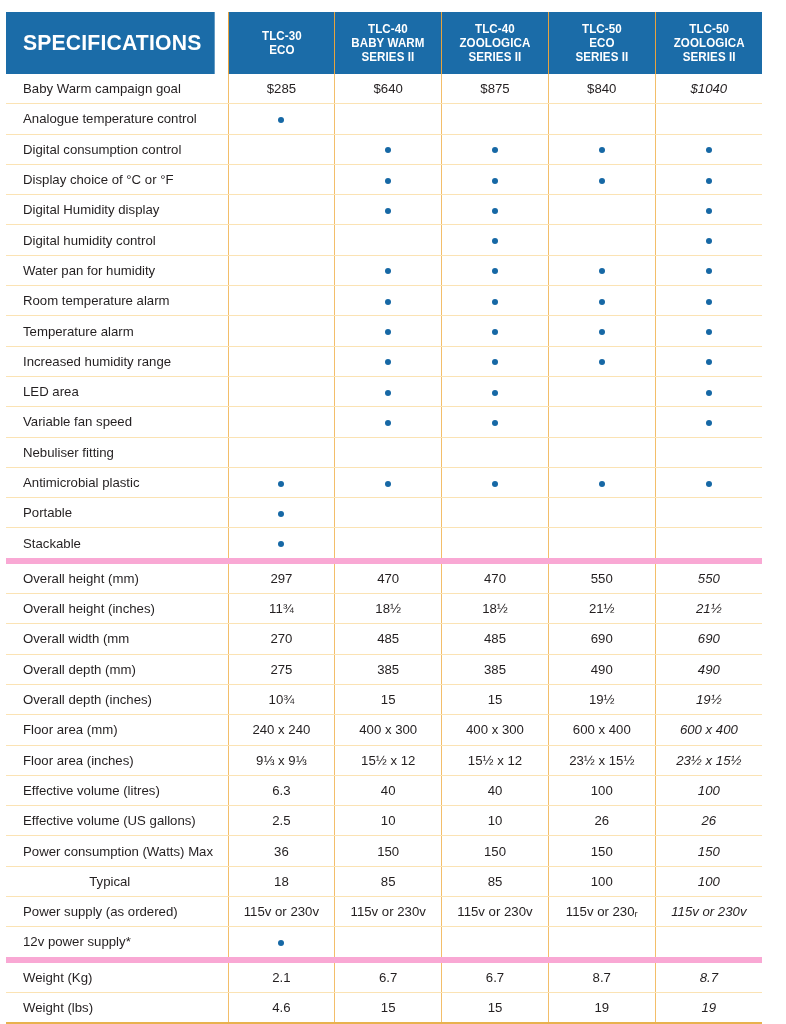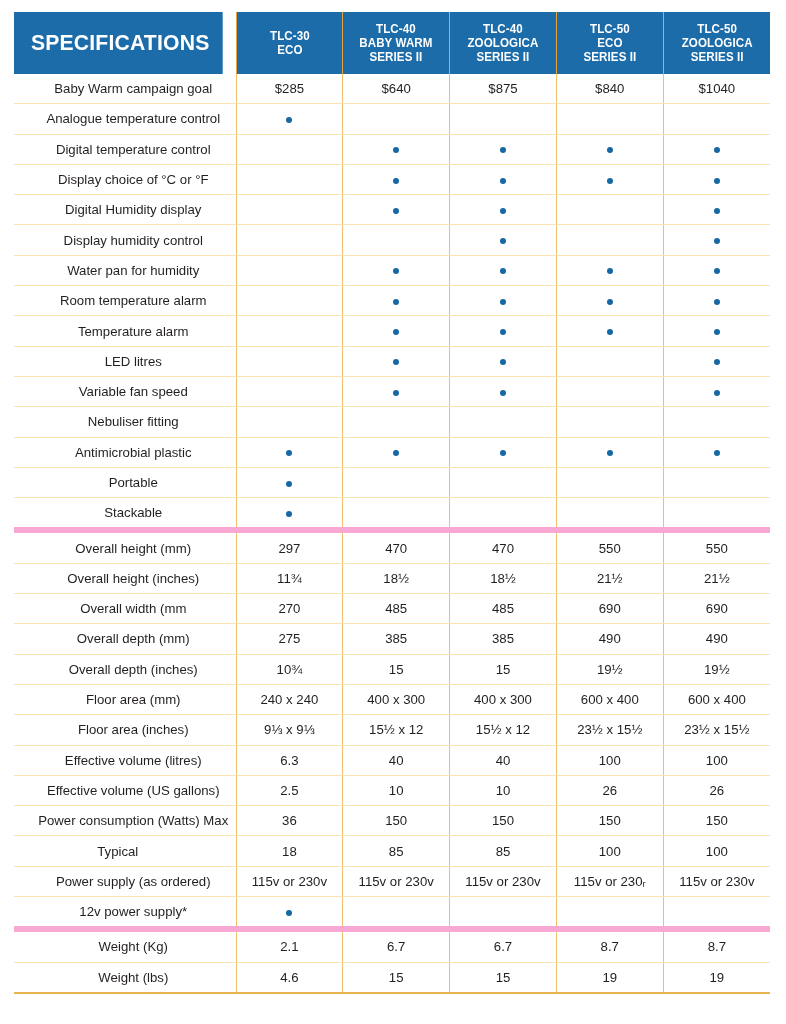--- a/index.html
+++ b/index.html
@@ -11,21 +11,21 @@
     width: 786px;
     height: 1024px;
     font-family: "Liberation Sans", sans-serif;
     overflow: hidden;
   }
   #spec-sheet {
     position: relative;
     width: 786px;
     height: 1024px;
     box-sizing: border-box;
-    padding: 12px 16px 10px 14px;
+    padding: 12px 16px 10px 6px;
   }
   table.spec-table {
     width: 756px;
     border-collapse: collapse;
     table-layout: fixed;
     font-size: 13.2px;
     color: #231f20;
   }
   col.c-label { width: 222px; }
   col.c-data  { width: 106.8px; }
@@ -61,23 +61,23 @@
 
   
   tbody td {
     height: 29.3px;
     padding: 0;
     border-bottom: 1px solid #fbe3b4;
     border-right: 1px solid #f3be6a;
     vertical-align: middle;
     background: #ffffff;
   }
-  tbody td:last-child { border-right: none; }
+  tbody td:last-child { border-right: none; font-style: italic; }
   td.label {
-    text-align: center;
+    text-align: left;
     padding-left: 17px;
     border-right: 1px solid #f3be6a;
     white-space: nowrap;
   }
   td.label.right { text-align: center; padding-right: 14px; padding-left: 0; }
   td.val {
     text-align: center;
     white-space: nowrap;
   }
   tr.sec-end > td { border-bottom: 6px solid #f9a8d4; }
@@ -157,21 +157,21 @@
         </tr>
         <tr>
           <td class="label">Analogue temperature control</td>
           <td class="val"><span class="dot"></span></td>
           <td class="val"><span class="empty"></span></td>
           <td class="val"><span class="empty"></span></td>
           <td class="val"><span class="empty"></span></td>
           <td class="val"><span class="empty"></span></td>
         </tr>
         <tr>
-          <td class="label">Digital temperature control</td>
+          <td class="label">Digital consumption control</td>
           <td class="val"><span class="empty"></span></td>
           <td class="val"><span class="dot"></span></td>
           <td class="val"><span class="dot"></span></td>
           <td class="val"><span class="dot"></span></td>
           <td class="val"><span class="dot"></span></td>
         </tr>
         <tr>
           <td class="label">Display choice of °C or °F</td>
           <td class="val"><span class="empty"></span></td>
           <td class="val"><span class="dot"></span></td>
@@ -181,21 +181,21 @@
         </tr>
         <tr>
           <td class="label">Digital Humidity display</td>
           <td class="val"><span class="empty"></span></td>
           <td class="val"><span class="dot"></span></td>
           <td class="val"><span class="dot"></span></td>
           <td class="val"><span class="empty"></span></td>
           <td class="val"><span class="dot"></span></td>
         </tr>
         <tr>
-          <td class="label">Display humidity control</td>
+          <td class="label">Digital humidity control</td>
           <td class="val"><span class="empty"></span></td>
           <td class="val"><span class="empty"></span></td>
           <td class="val"><span class="dot"></span></td>
           <td class="val"><span class="empty"></span></td>
           <td class="val"><span class="dot"></span></td>
         </tr>
         <tr>
           <td class="label">Water pan for humidity</td>
           <td class="val"><span class="empty"></span></td>
           <td class="val"><span class="dot"></span></td>
@@ -213,21 +213,29 @@
         </tr>
         <tr>
           <td class="label">Temperature alarm</td>
           <td class="val"><span class="empty"></span></td>
           <td class="val"><span class="dot"></span></td>
           <td class="val"><span class="dot"></span></td>
           <td class="val"><span class="dot"></span></td>
           <td class="val"><span class="dot"></span></td>
         </tr>
         <tr>
-          <td class="label">LED litres</td>
+          <td class="label">Increased humidity range</td>
+          <td class="val"><span class="empty"></span></td>
+          <td class="val"><span class="dot"></span></td>
+          <td class="val"><span class="dot"></span></td>
+          <td class="val"><span class="dot"></span></td>
+          <td class="val"><span class="dot"></span></td>
+        </tr>
+        <tr>
+          <td class="label">LED area</td>
           <td class="val"><span class="empty"></span></td>
           <td class="val"><span class="dot"></span></td>
           <td class="val"><span class="dot"></span></td>
           <td class="val"><span class="empty"></span></td>
           <td class="val"><span class="dot"></span></td>
         </tr>
         <tr>
           <td class="label">Variable fan speed</td>
           <td class="val"><span class="empty"></span></td>
           <td class="val"><span class="dot"></span></td>

